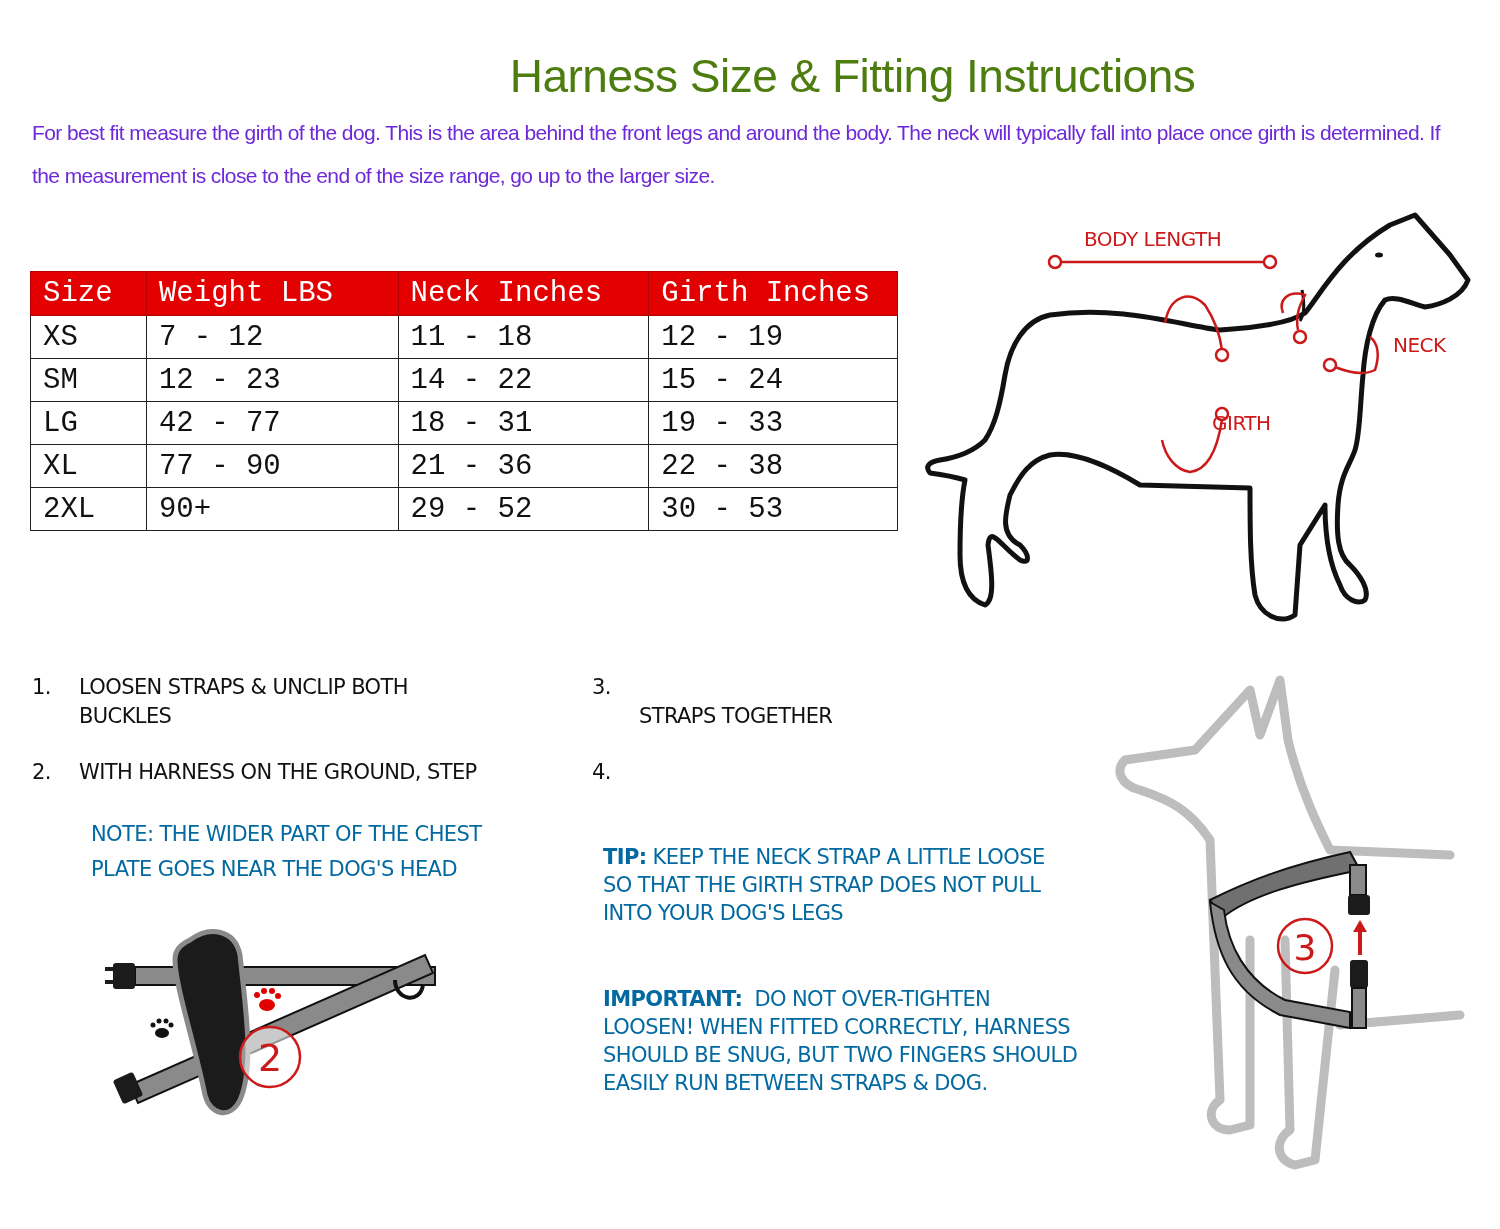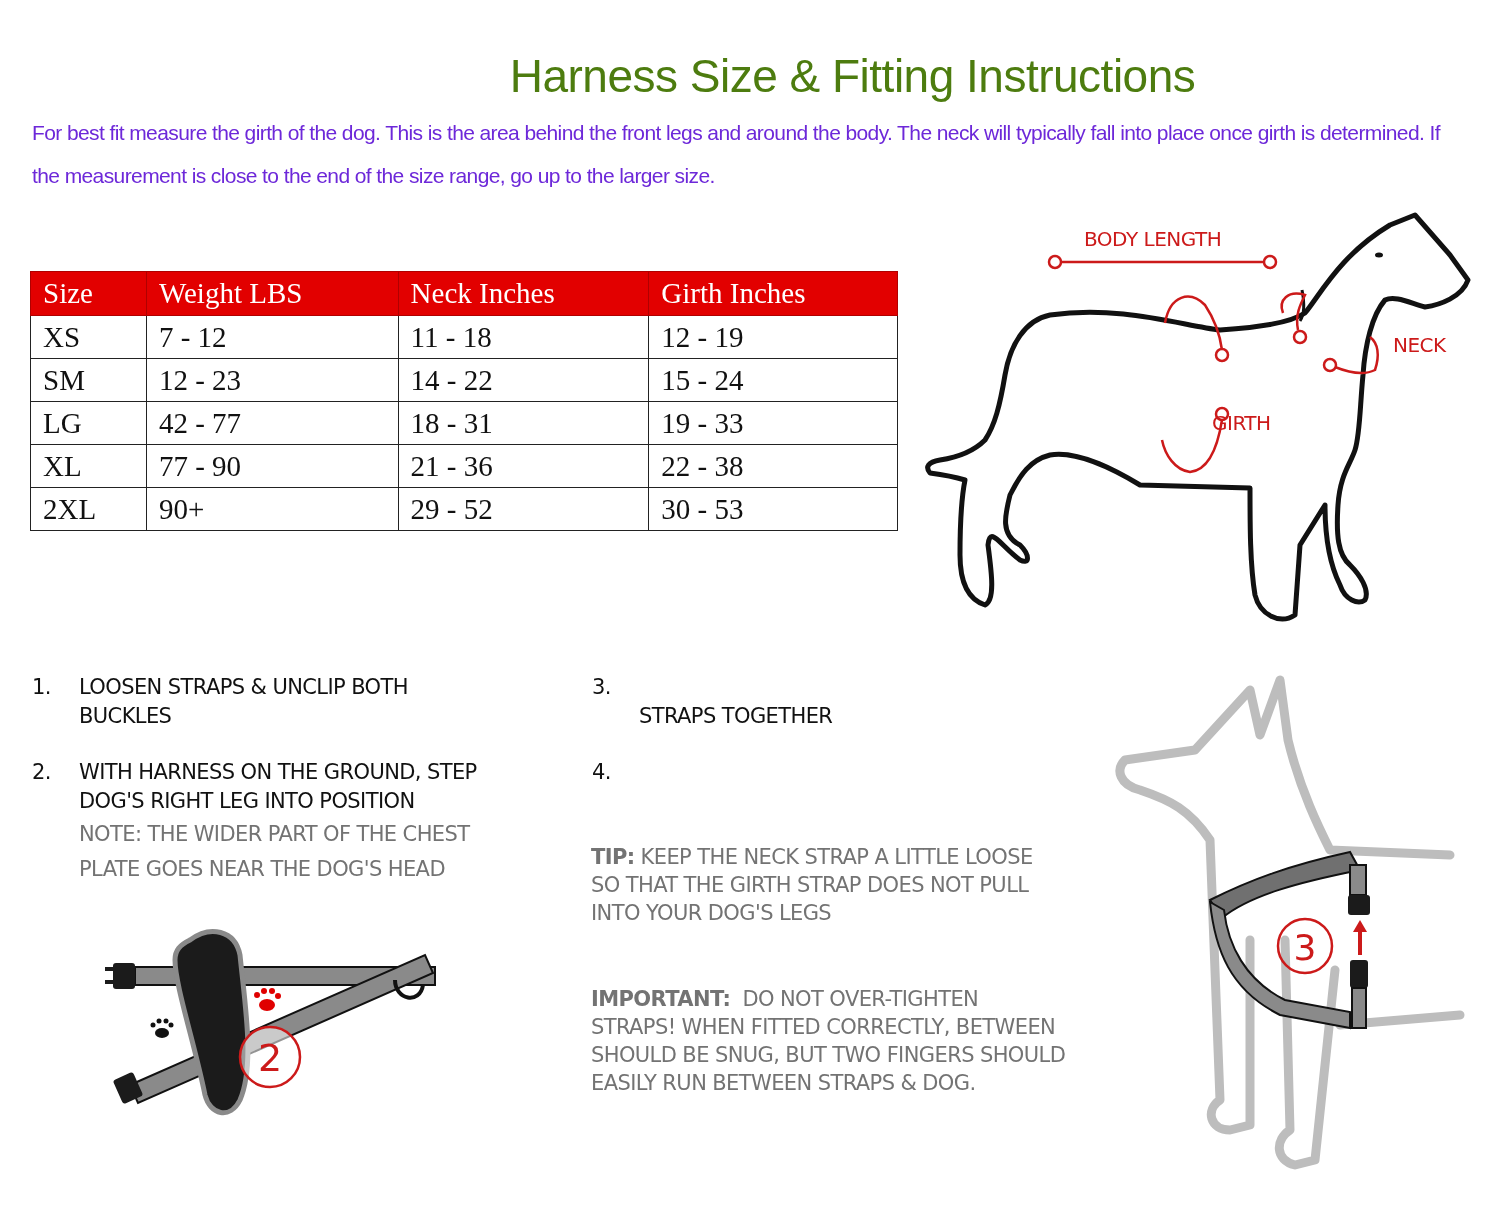--- a/index.html
+++ b/index.html
@@ -4,34 +4,34 @@
   <style>
     html, body { margin: 0; padding: 0; background: #ffffff; }
     body { width: 1500px; height: 1229px; position: relative; overflow: hidden; font-family: "DejaVu Sans", sans-serif; color: #111; }
 
     .title { position: absolute; left: 0; width: 1500px; top: 18px; text-align: center; padding-left: 205px; box-sizing: border-box;
       font-family: "Liberation Sans", sans-serif; font-size: 46px; font-weight: 400; letter-spacing: -0.5px; color: #4d7c0f; }
     .intro { position: absolute; left: 32px; top: 90px; width: 1440px; font-family: "Liberation Sans", sans-serif;
       font-size: 21px; line-height: 43px; letter-spacing: -0.6px; color: #6d28d9; }
 
     table.size-table { position: absolute; left: 30px; top: 271px; width: 868px; border-collapse: collapse;
-      font-family: Liberation Serif, serif; font-size: 29px; }
+      font-family: Liberation Mono, monospace; font-size: 29px; }
     table.size-table th { background: #e20000; color: #ffffff; font-weight: 400; text-align: left; height: 43px; padding: 0 12px;
       border: 1.5px solid #b00000; }
     table.size-table td { height: 42px; padding: 0 12px; border: 1.5px solid #222; color: #111; }
     table.size-table col.c1 { width: 116px; } table.size-table col.c2 { width: 252px; }
     table.size-table col.c3 { width: 251px; } table.size-table col.c4 { width: 249px; }
 
     .dog-diagram { position: absolute; left: 920px; top: 205px; width: 570px; height: 435px; }
     .diag-label { position: absolute; font-family: "DejaVu Sans", sans-serif; font-size: 20px; color: #cc1a1a; letter-spacing: -0.5px; }
 
     .step { position: absolute; font-family: "DejaVu Sans", sans-serif; font-size: 21px; line-height: 28.5px; color: #111; letter-spacing: -0.6px; }
     .step .num { position: absolute; left: 0; top: 0; }
     .step .txt { position: absolute; left: 47px; top: 0; white-space: nowrap; }
-    .note { position: absolute; font-family: "DejaVu Sans", sans-serif; font-size: 21px; line-height: 28.5px; color: #737373; letter-spacing: -0.6px; white-space: nowrap; }
+    .note { position: absolute; font-family: "DejaVu Sans", sans-serif; font-size: 21px; line-height: 28.5px; color: #0369a1; letter-spacing: -0.6px; white-space: nowrap; margin-left: 12px; }
     .note b { font-weight: 700; }
 
     .harness-img { position: absolute; left: 95px; top: 925px; width: 350px; height: 205px; }
     .dog-fit-img { position: absolute; left: 1110px; top: 670px; width: 380px; height: 520px; }
   </style>
 </head>
 <body>
 
 <h1 class="title">Harness Size &amp; Fitting Instructions</h1>
 <p class="intro">For best fit measure the girth of the dog. This is the area behind the front legs and around the body. The neck will typically fall into place once girth is determined. If the measurement is close to the end of the size range, go up to the larger size.</p>
@@ -111,21 +111,20 @@
 </div>
 
 <div class="step" style="left:32px;top:673px;width:520px;height:60px;">
   <span class="num">1.</span>
   <span class="txt">LOOSEN STRAPS &amp; UNCLIP BOTH</span>
   <span class="txt" style="top:28.5px;">BUCKLES</span>
 </div>
 <div class="step" style="left:32px;top:758px;width:520px;height:60px;">
   <span class="num">2.</span>
   <span class="txt">WITH HARNESS ON THE GROUND, STEP</span>
-  <span class="txt" style="top:28.5px;">DOG'S RIGHT LEG INTO POSITION</span>
 </div>
 <div class="note" style="left:79px;top:820px;">NOTE: THE WIDER PART OF THE CHEST</div>
 <div class="note" style="left:79px;top:855px;">PLATE GOES NEAR THE DOG'S HEAD</div>
 
 <div class="step" style="left:592px;top:673px;width:520px;height:60px;">
   <span class="num">3.</span>
   <span class="txt" style="top:28.5px;">STRAPS TOGETHER</span>
 </div>
 <div class="step" style="left:592px;top:758px;width:520px;height:30px;">
   <span class="num">4.</span>
@@ -133,21 +132,21 @@
 
 <div class="note" style="left:591px;top:843px;">
   <b>TIP:</b>&nbsp;<span>KEEP THE NECK STRAP A LITTLE LOOSE</span>
 </div>
 <div class="note" style="left:591px;top:871px;">SO THAT THE GIRTH STRAP DOES NOT PULL</div>
 <div class="note" style="left:591px;top:899px;">INTO YOUR DOG'S LEGS</div>
 
 <div class="note" style="left:591px;top:985px;">
   <b>IMPORTANT:</b>&nbsp;&nbsp;<span>DO NOT OVER-TIGHTEN</span>
 </div>
-<div class="note" style="left:591px;top:1013px;">STRAPS! WHEN FITTED CORRECTLY, BETWEEN</div>
+<div class="note" style="left:591px;top:1013px;">LOOSEN! WHEN FITTED CORRECTLY, HARNESS</div>
 <div class="note" style="left:591px;top:1041px;">SHOULD BE SNUG, BUT TWO FINGERS SHOULD</div>
 <div class="note" style="left:591px;top:1069px;">EASILY RUN BETWEEN STRAPS &amp; DOG.</div>
 
 <div class="harness-img">
   <svg width="350" height="205" viewBox="0 0 350 205">
     <rect x="40" y="42" width="300" height="18" fill="#8a8a8a" stroke="#111" stroke-width="2"></rect>
     <polygon points="35,160 330,30 338,48 43,178" fill="#8a8a8a" stroke="#111" stroke-width="2"></polygon>
     <rect x="18" y="38" width="22" height="26" rx="3" fill="#1b1b1b"></rect>
     <rect x="10" y="42" width="10" height="4" fill="#1b1b1b"></rect>
       <rect x="10" y="55" width="10" height="4" fill="#1b1b1b"></rect>

